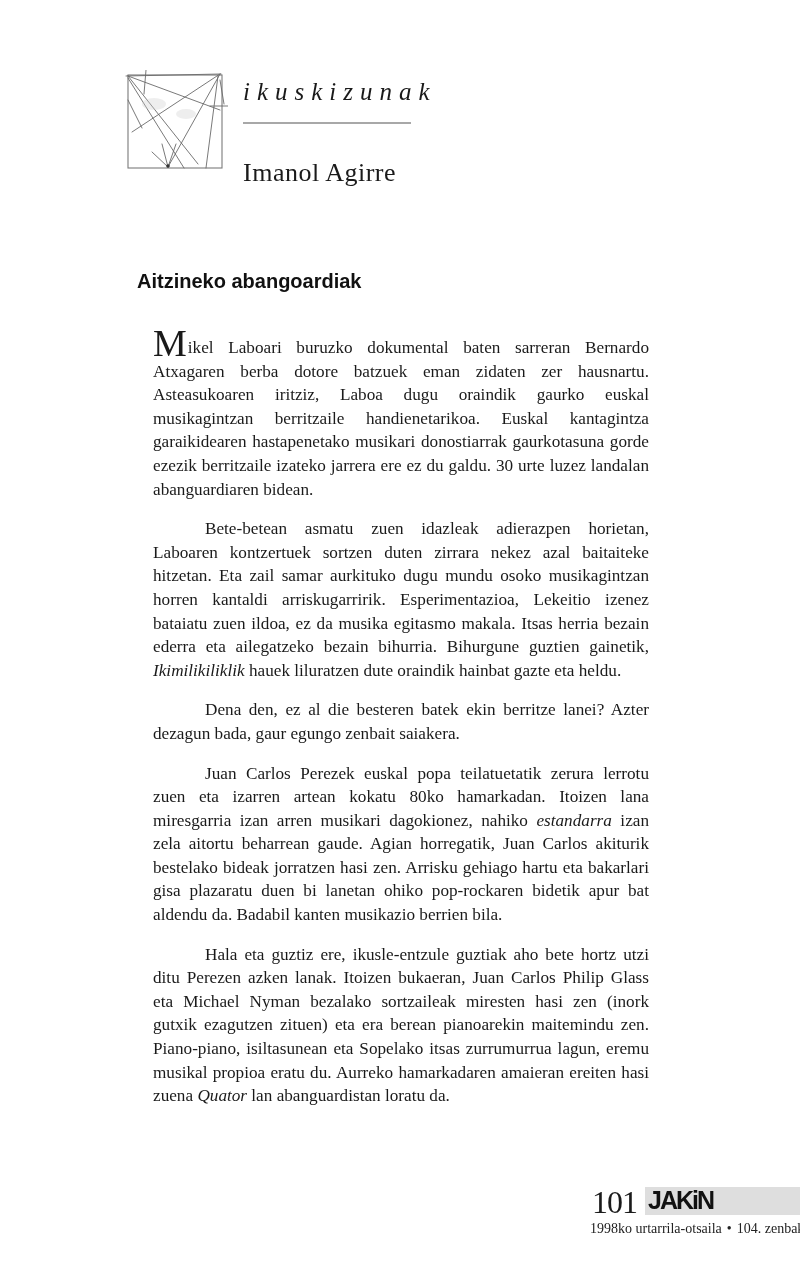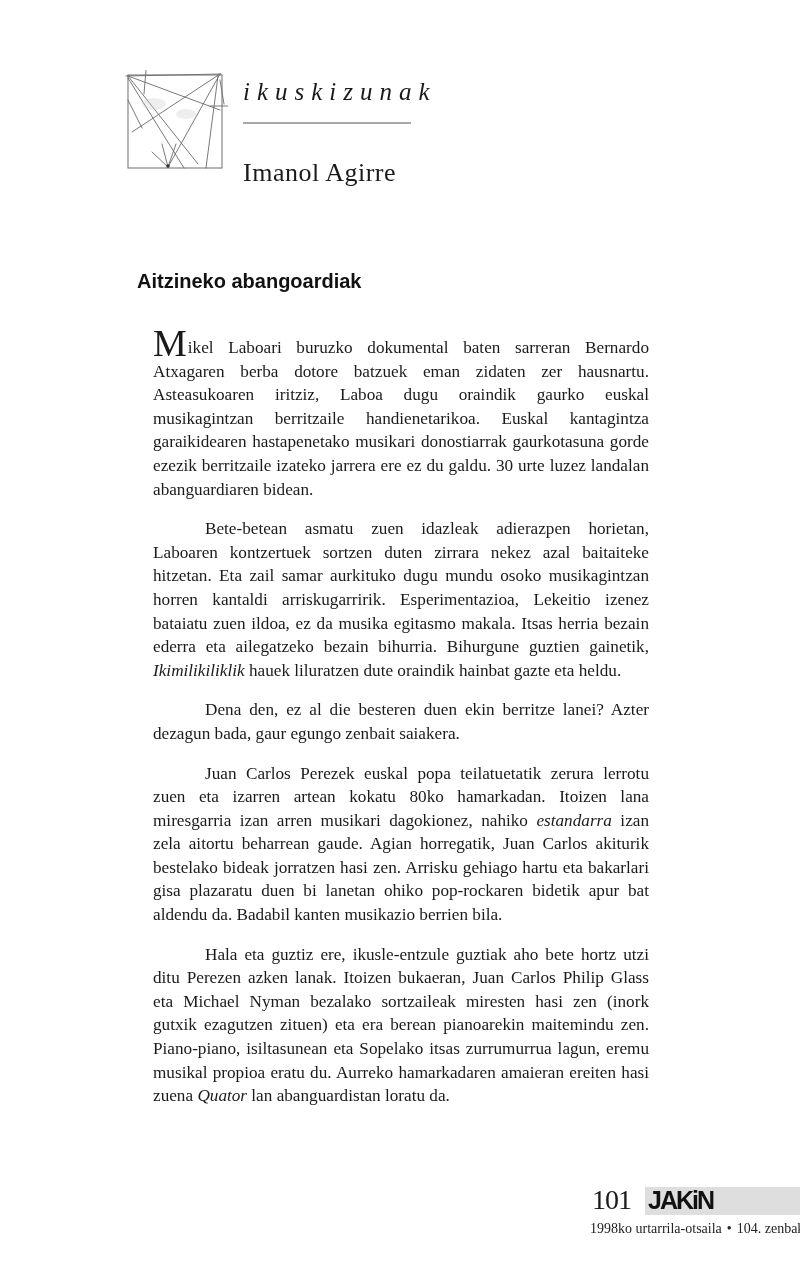--- a/index.html
+++ b/index.html
@@ -6,21 +6,21 @@
   body { width: 800px; height: 1281px; position: relative; overflow: hidden; color: #1a1a1a; }
   .logo { position: absolute; left: 124px; top: 70px; width: 104px; height: 104px; }
   .section-label { position: absolute; left: 243px; top: 78px; font-family: "Liberation Serif", serif; font-style: italic; font-size: 25px; letter-spacing: 7px; color: #1a1a1a; }
   .rule { position: absolute; left: 243px; top: 122px; width: 168px; height: 2px; background: #a8a8a8; }
   .author { position: absolute; left: 243px; top: 158px; font-family: "Liberation Serif", serif; font-size: 26px; letter-spacing: 0.5px; color: #1a1a1a; }
   .article-title { position: absolute; left: 137px; top: 270px; font-family: "Liberation Sans", sans-serif; font-weight: bold; font-size: 20px; color: #111; }
   .body-text { position: absolute; left: 137px; top: 316px; width: 528px; font-family: "Liberation Serif", serif; font-size: 17.2px; line-height: 23.6px; color: #1a1a1a; }
   .body-text p { margin: 16px; text-align: justify; text-align-last: left; }
   .body-text p.indent { text-indent: 52px; }
   .dropcap { font-size: 38px; line-height: 23px; vertical-align: -3px; margin-right: 1px; }
-  .footer-num { position: absolute; left: 592px; top: 1184px; font-family: "Liberation Serif", serif; font-size: 28px; color: #1a1a1a; letter-spacing: -1px; }
+  .footer-num { position: absolute; left: 592px; top: 1184px; font-family: "Liberation Serif", serif; font-size: 32px; color: #1a1a1a; letter-spacing: -1px; }
   .footer-bar { position: absolute; left: 645px; top: 1187px; width: 155px; height: 28px; background: #dedede; }
   .footer-brand { position: absolute; left: 648px; top: 1186px; font-family: "Liberation Sans", sans-serif; font-weight: bold; font-size: 25px; letter-spacing: -2px; color: #111; transform: scaleY(1.05); }
   .footer-issue { position: absolute; left: 590px; top: 1221px; font-family: Liberation Serif, serif; font-size: 14px; color: #222; white-space: nowrap; }
   .footer-issue .bullet { margin: 0 5px; }
   i { font-style: italic; }
 </style>
 </head>
 <body>
 
 <svg class="logo" viewBox="0 0 104 104" xmlns="http://www.w3.org/2000/svg">
@@ -50,21 +50,21 @@
 
 <div class="section-label">ikuskizunak</div>
 <div class="rule"></div>
 <div class="author">Imanol Agirre</div>
 
 <div class="article-title">Aitzineko abangoardiak</div>
 
 <div class="body-text">
   <p><span class="dropcap">M</span><span>ikel Laboari buruzko dokumental baten sarreran Bernardo Atxagaren berba dotore batzuek eman zidaten zer hausnartu. Asteasukoaren iritziz, Laboa dugu oraindik gaurko euskal musikagintzan berritzaile handienetarikoa. Euskal kantagintza garaikidearen hastapenetako musikari donostiarrak gaurkotasuna gorde ezezik berritzaile izateko jarrera ere ez du galdu. 30 urte luzez landalan abanguardiaren bidean.</span></p>
   <p class="indent"><span>Bete-betean asmatu zuen idazleak adierazpen horietan, Laboaren kontzertuek sortzen duten zirrara nekez azal baitaiteke hitzetan. Eta zail samar aurkituko dugu mundu osoko musikagintzan horren kantaldi arriskugarririk. Esperimentazioa, Lekeitio izenez bataiatu zuen ildoa, ez da musika egitasmo makala. Itsas herria bezain ederra eta ailegatzeko bezain bihurria. Bihurgune guztien gainetik, </span><i>Ikimilikiliklik</i><span> hauek liluratzen dute oraindik hainbat gazte eta heldu.</span></p>
-  <p class="indent"><span>Dena den, ez al die besteren duen ekin berritze lanei? Azter dezagun bada, gaur egungo zenbait saiakera.</span></p>
+  <p class="indent"><span>Dena den, ez al die besteren batek ekin berritze lanei? Azter dezagun bada, gaur egungo zenbait saiakera.</span></p>
   <p class="indent"><span>Juan Carlos Perezek euskal popa teilatuetatik zerura lerrotu zuen eta izarren artean kokatu 80ko hamarkadan. Itoizen lana miresgarria izan arren musikari dagokionez, nahiko </span><i>estandarra</i><span> izan zela aitortu beharrean gaude. Agian horregatik, Juan Carlos akiturik bestelako bideak jorratzen hasi zen. Arrisku gehiago hartu eta bakarlari gisa plazaratu duen bi lanetan ohiko pop-rockaren bidetik apur bat aldendu da. Badabil kanten musikazio berrien bila.</span></p>
   <p class="indent"><span>Hala eta guztiz ere, ikusle-entzule guztiak aho bete hortz utzi ditu Perezen azken lanak. Itoizen bukaeran, Juan Carlos Philip Glass eta Michael Nyman bezalako sortzaileak miresten hasi zen (inork gutxik ezagutzen zituen) eta era berean pianoarekin maitemindu zen. Piano-piano, isiltasunean eta Sopelako itsas zurrumurrua lagun, eremu musikal propioa eratu du. Aurreko hamarkadaren amaieran ereiten hasi zuena </span><i>Quator</i><span> lan abanguardistan loratu da.</span></p>
 </div>
 
 <div class="footer-num">101</div>
 <div class="footer-bar"></div>
 <div class="footer-brand">JAKiN</div>
 <div class="footer-issue">
   <span>1998ko urtarrila-otsaila</span><span class="bullet">•</span><span>104. zenbakia</span>
 </div>

